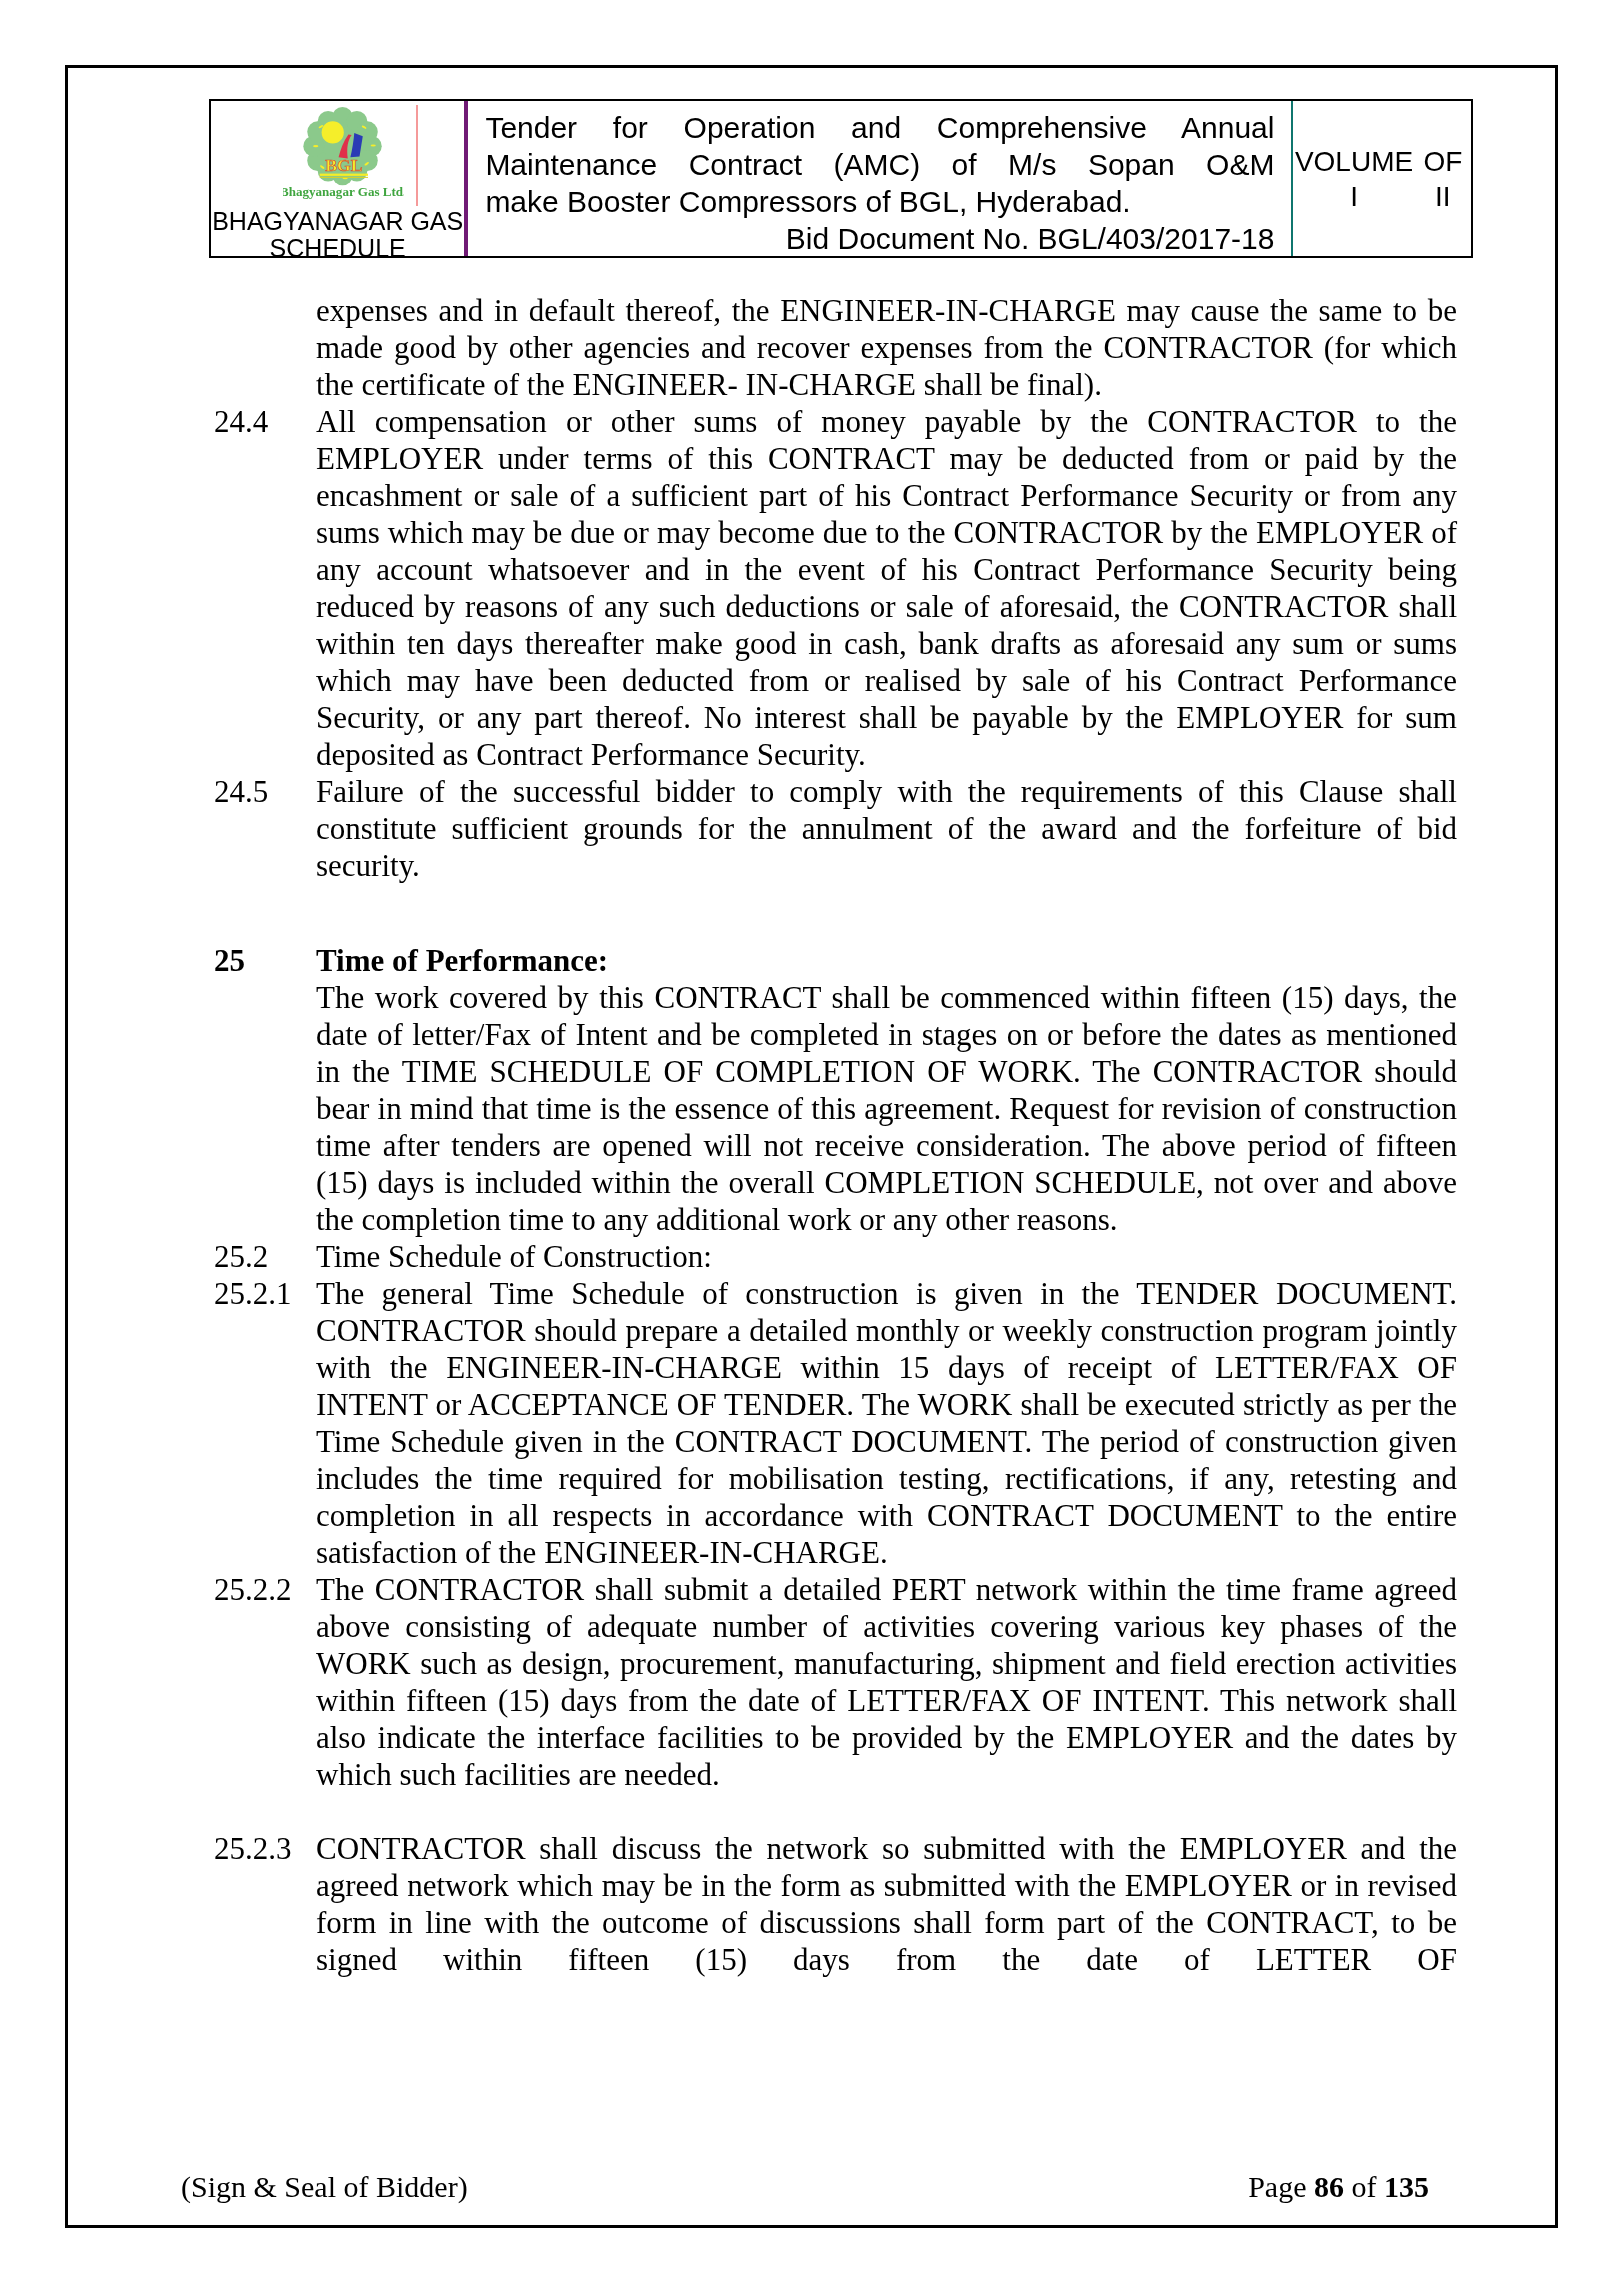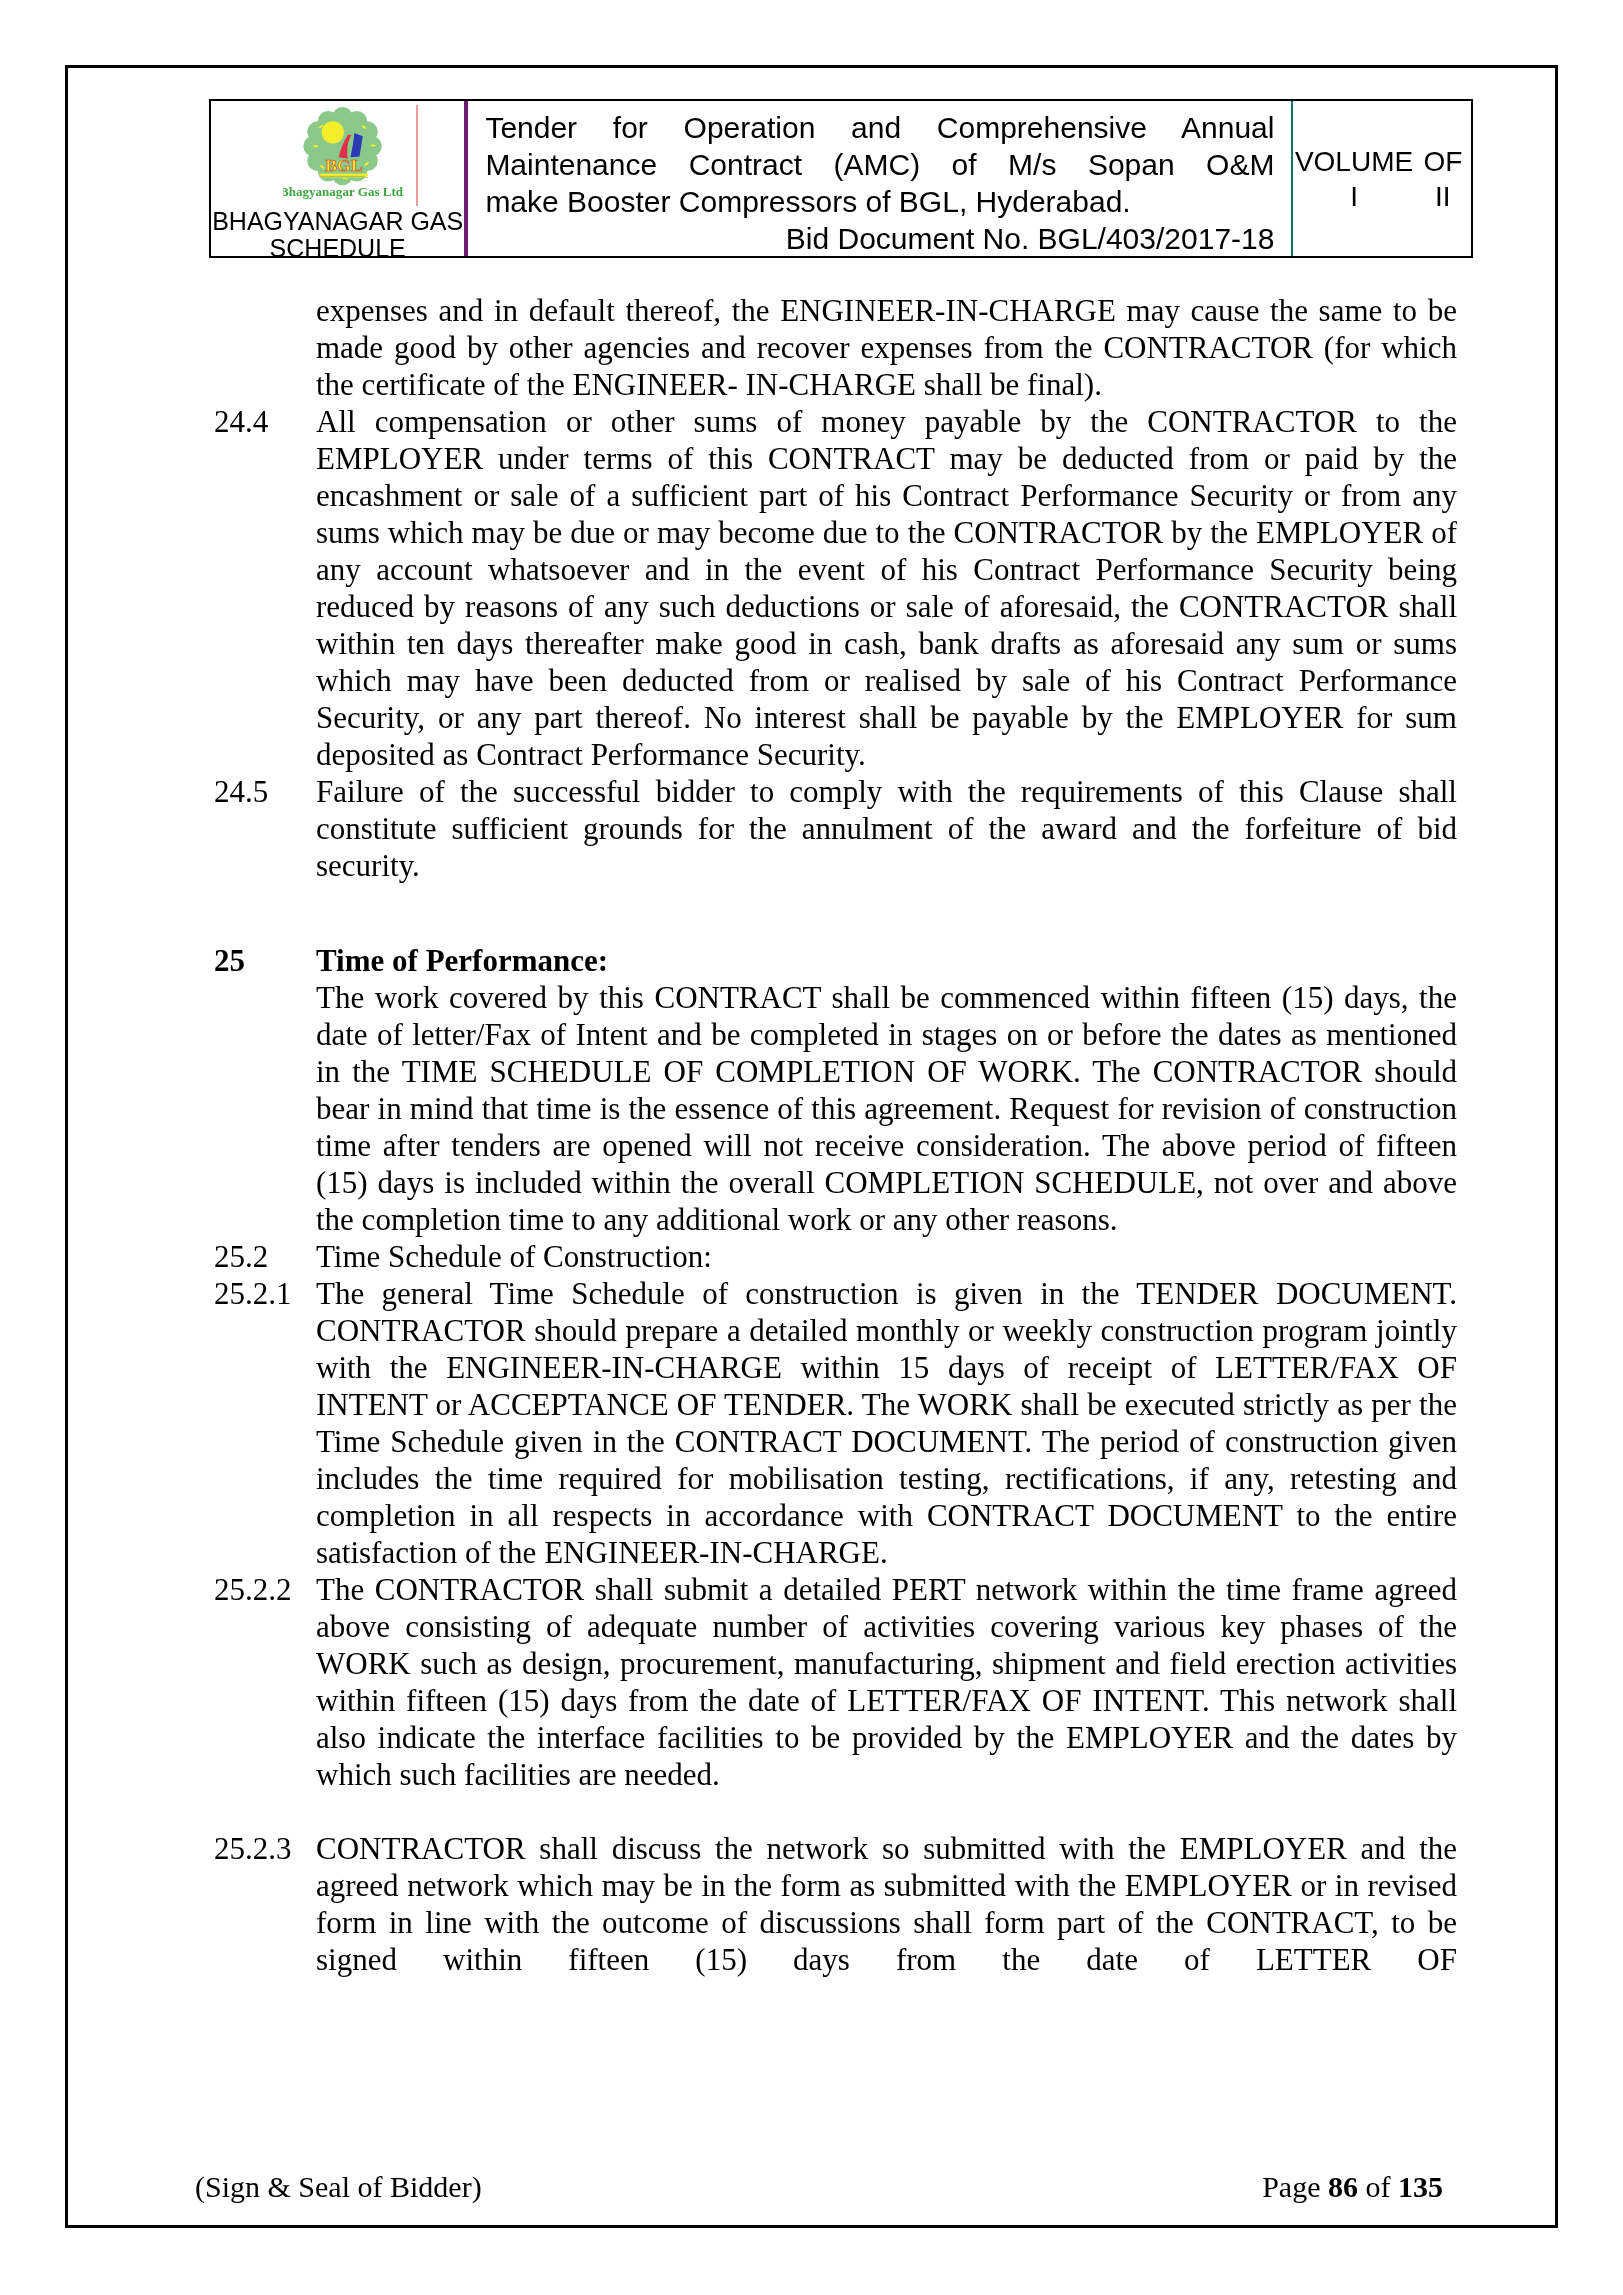--- a/index.html
+++ b/index.html
@@ -50,21 +50,21 @@
   .clause { position:relative; padding-left:102px; text-align:justify; }
   .clause .num { position:absolute; left:0; top:0; text-align:left; }
   .clause.heading-row { text-align:left; }
   .bold { font-weight:bold; }
   .gap-lg { margin-top:58px; }
   .gap-md { margin-top:37px; }
   .cut { text-align-last:justify; }
 
   
   .footer {
-    position:absolute; left:195px; top:2170px; width:1248px;
+    position:absolute; left:181px; top:2170px; width:1248px;
     display:flex; justify-content:space-between; align-items:baseline;
     font-size:30px; line-height:33px;
   }
 </style>
 </head>
 <body>
 
 <div class="page">
   <div class="frame"></div>
 

